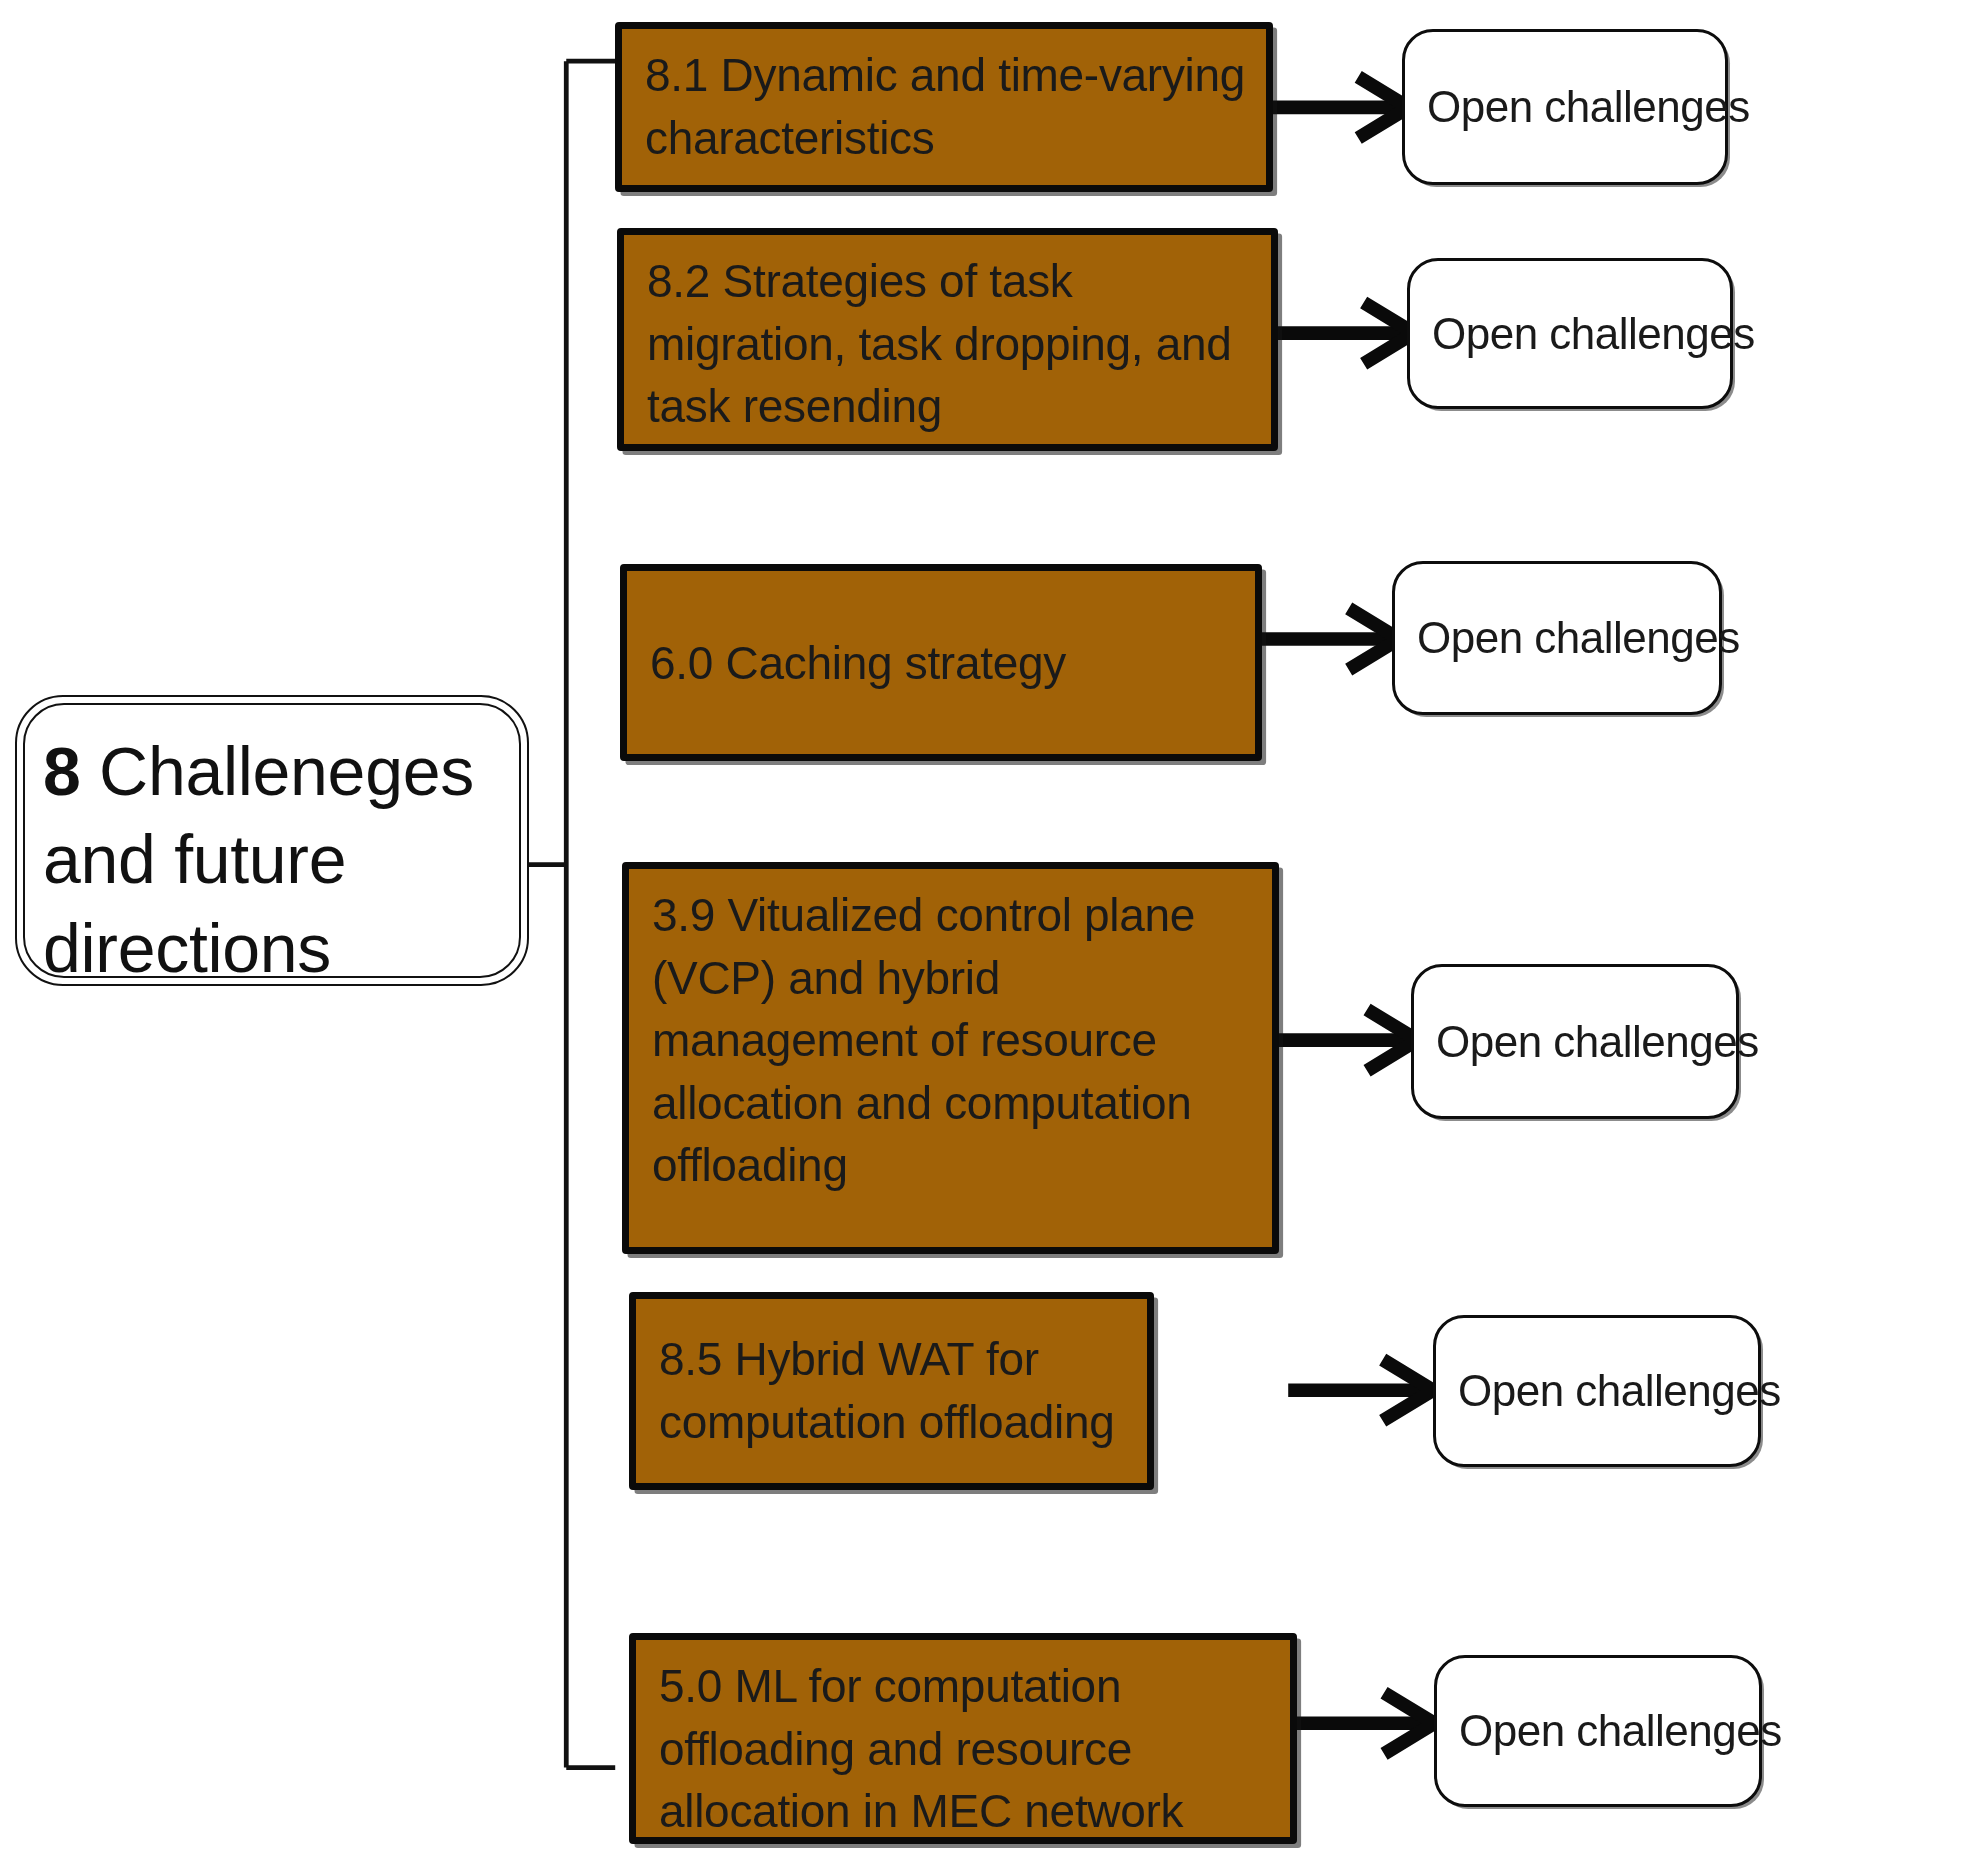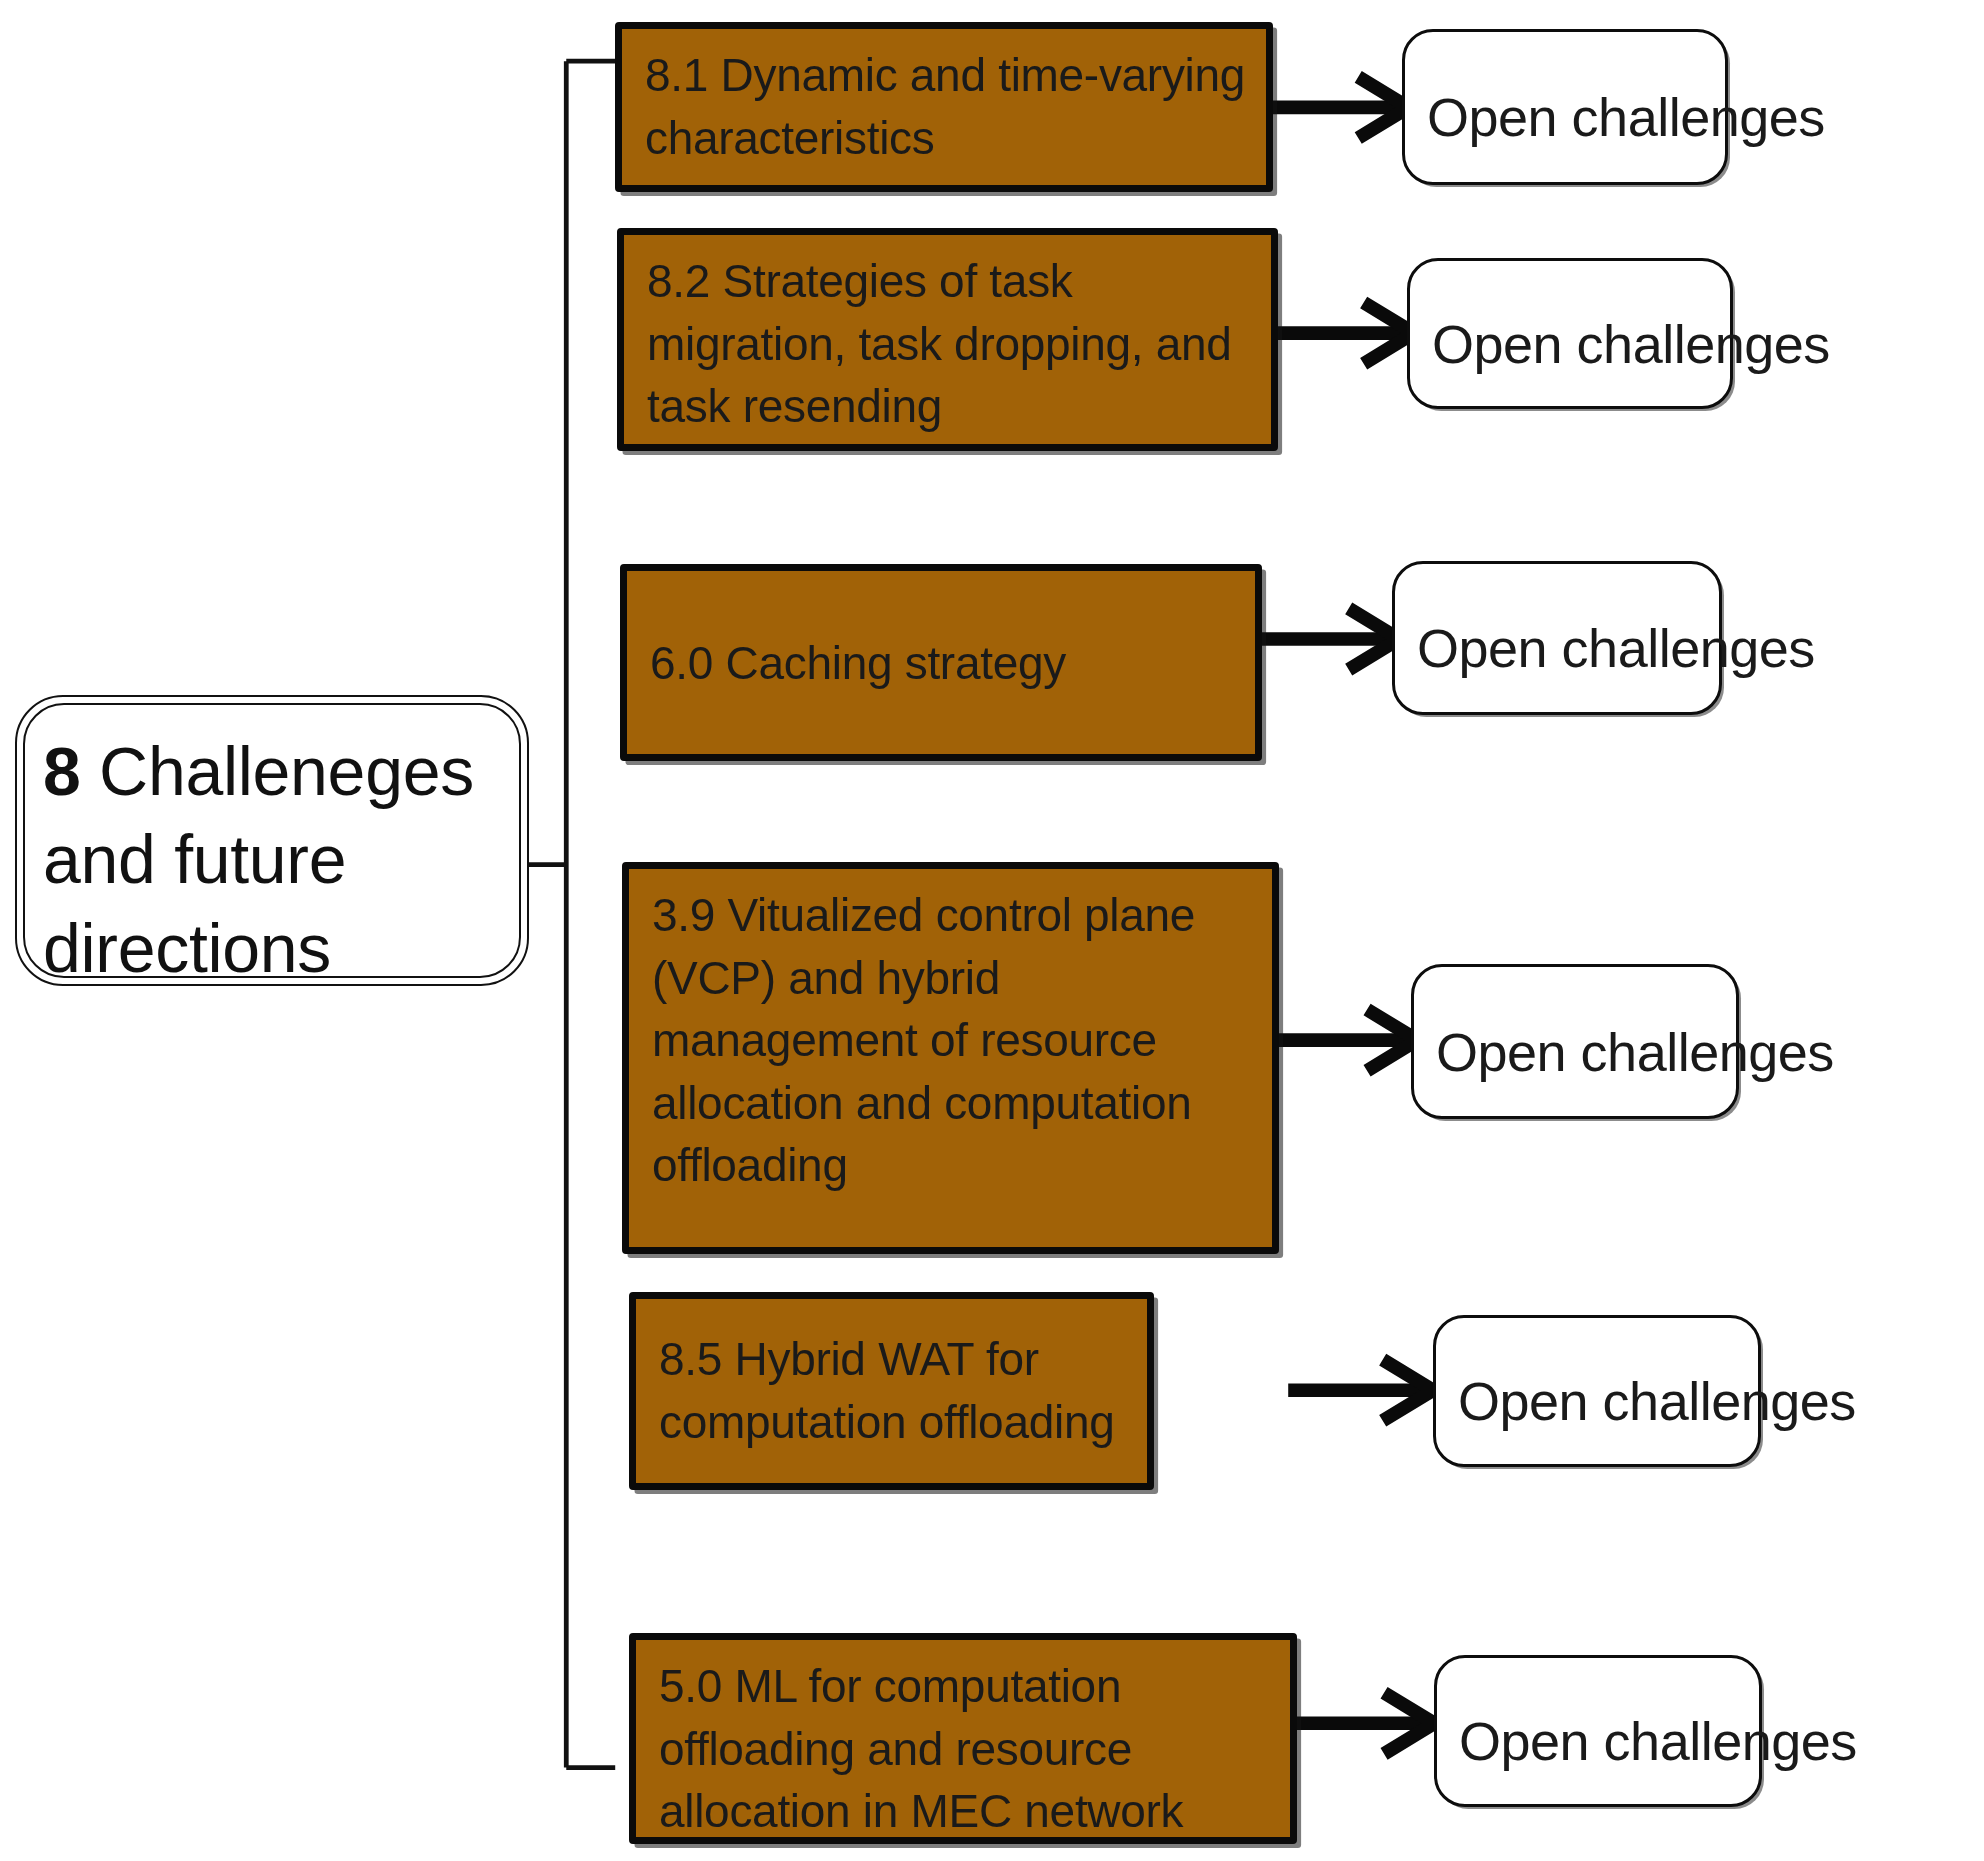--- a/index.html
+++ b/index.html
@@ -83,26 +83,25 @@
     border-radius: 31px;
     background: #ffffff;
     box-shadow: 3.4px 3.4px 0 -1.4px rgba(25,25,25,0.5);
   }
   .oc-text {
     position: absolute;
     left: 22px;
     right: 12.2px;
     top: 50%;
     transform: translateY(-50%);
-    font-size: 54px;
+    font-size: 44px;
     line-height: 1.15;
     letter-spacing: -0.5px;
     white-space: nowrap;
     color: #1a1a1a;
-    margin-top: 10px;
   }
 
   
   .conn-svg {
     position: absolute;
     left: 0;
     top: 0;
     width: 1985px;
     height: 1862px;
     pointer-events: none;

